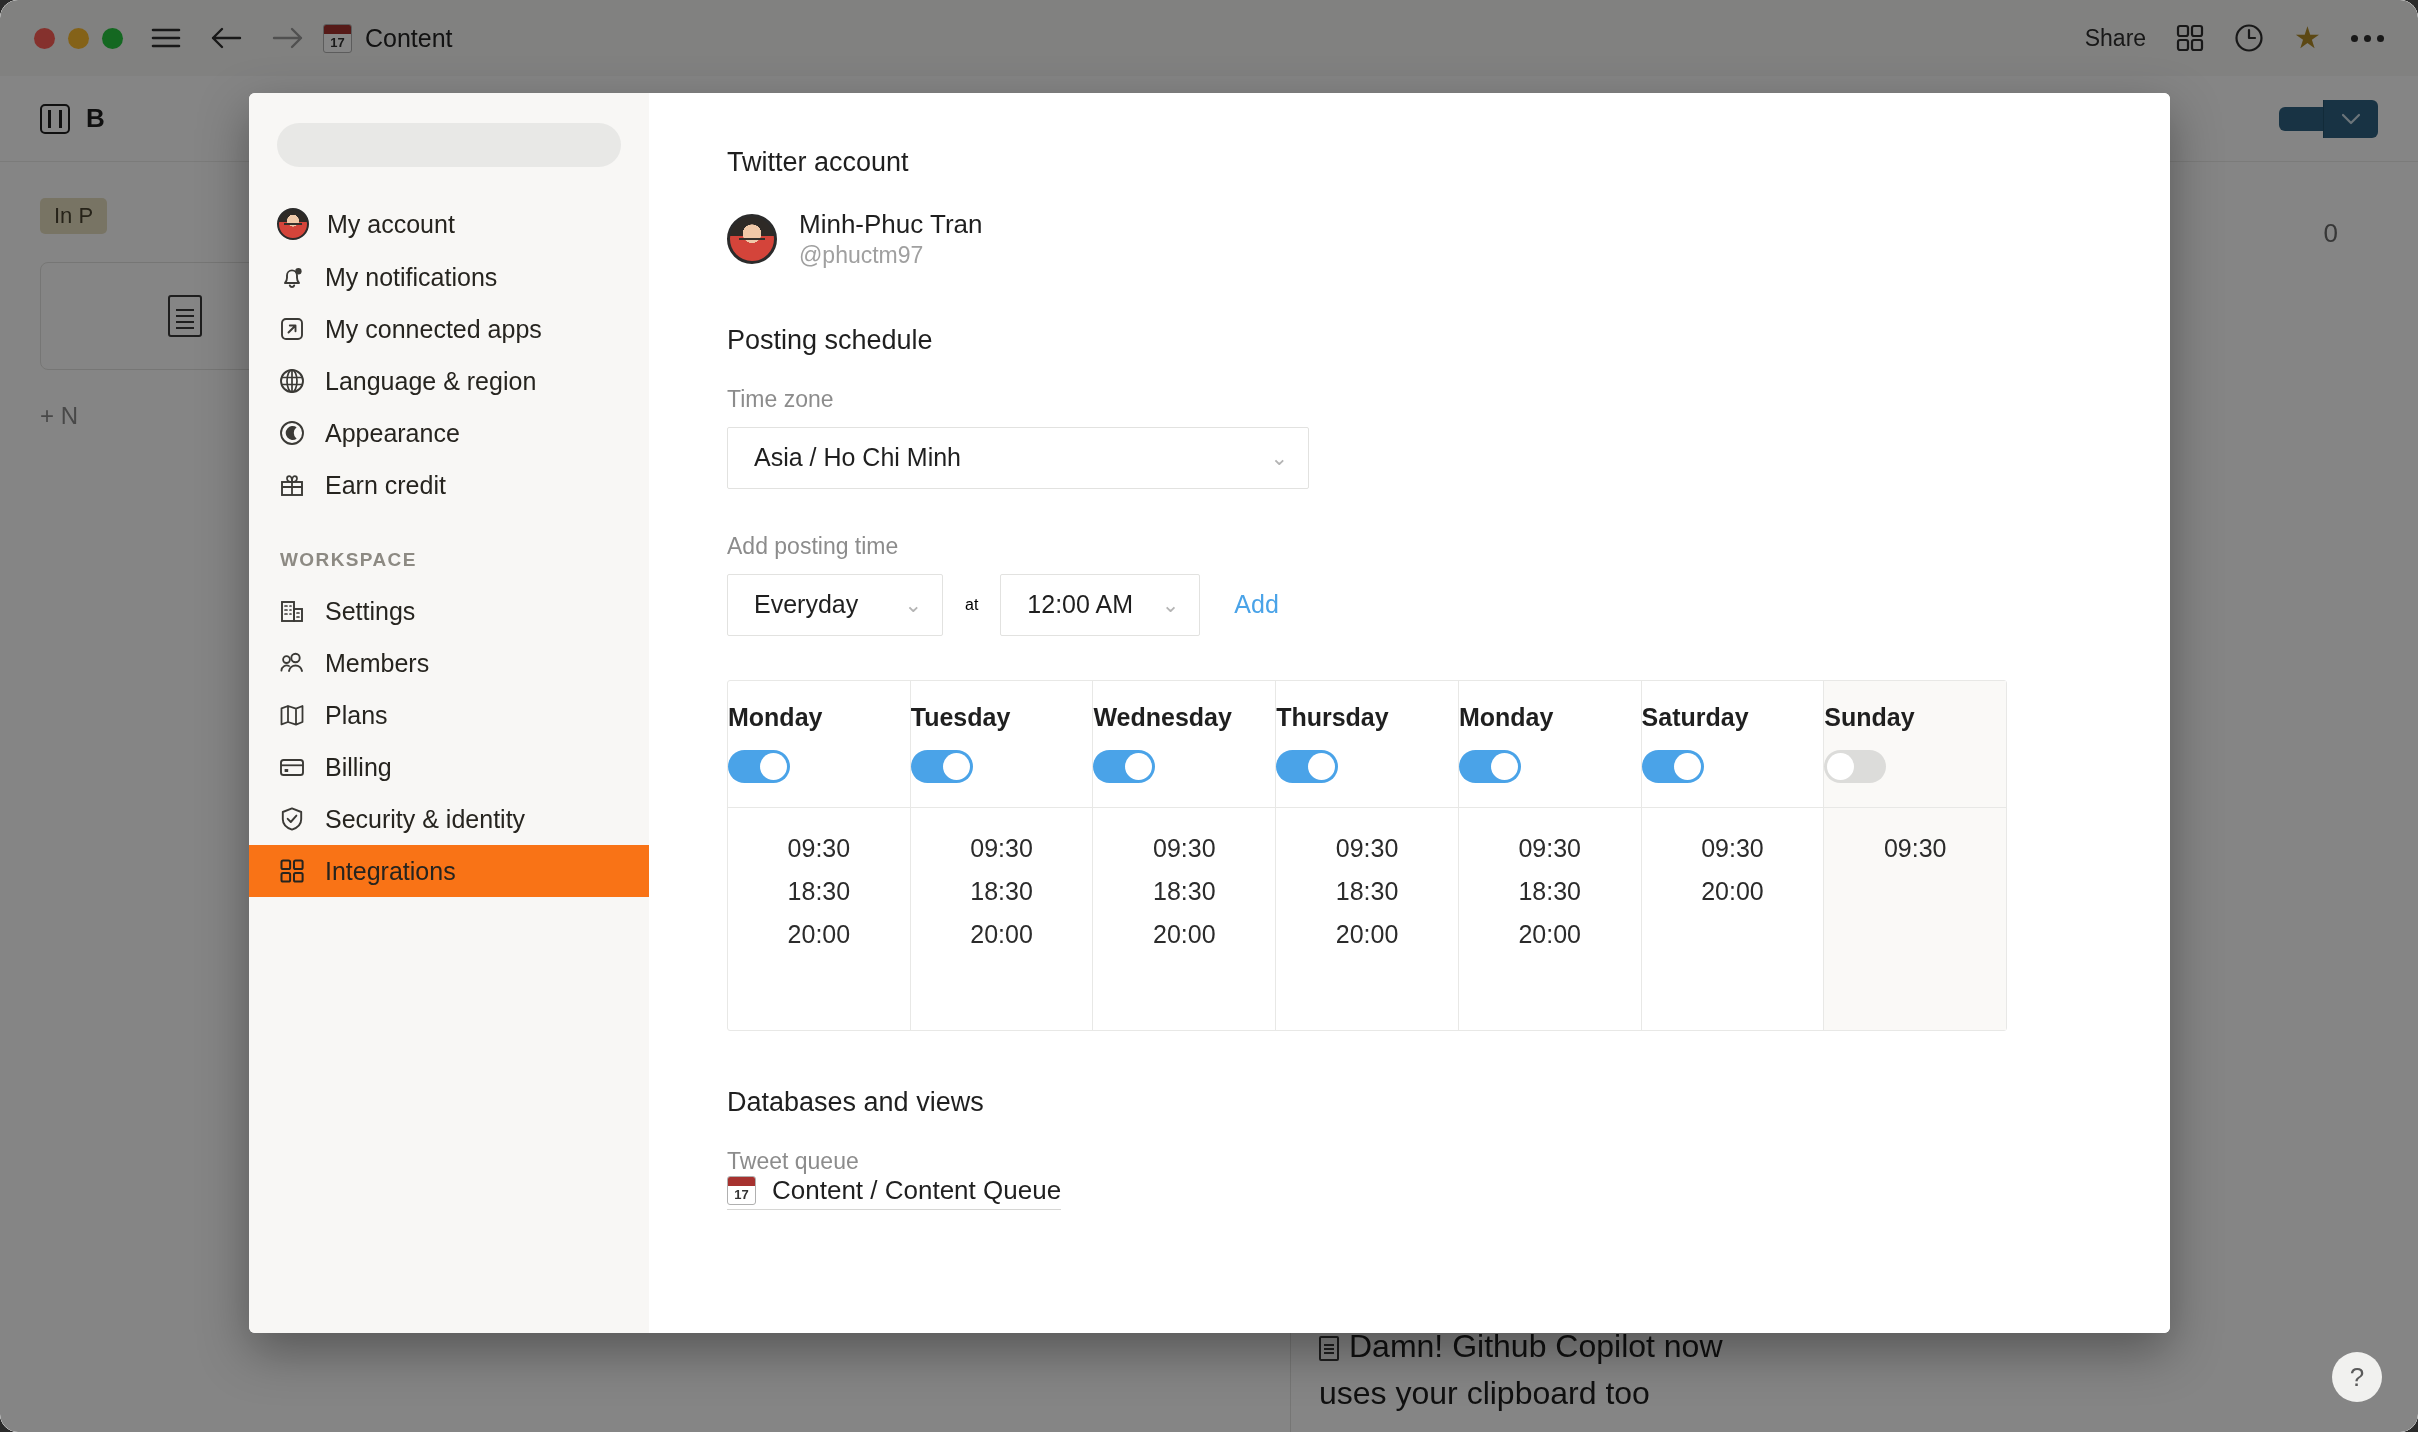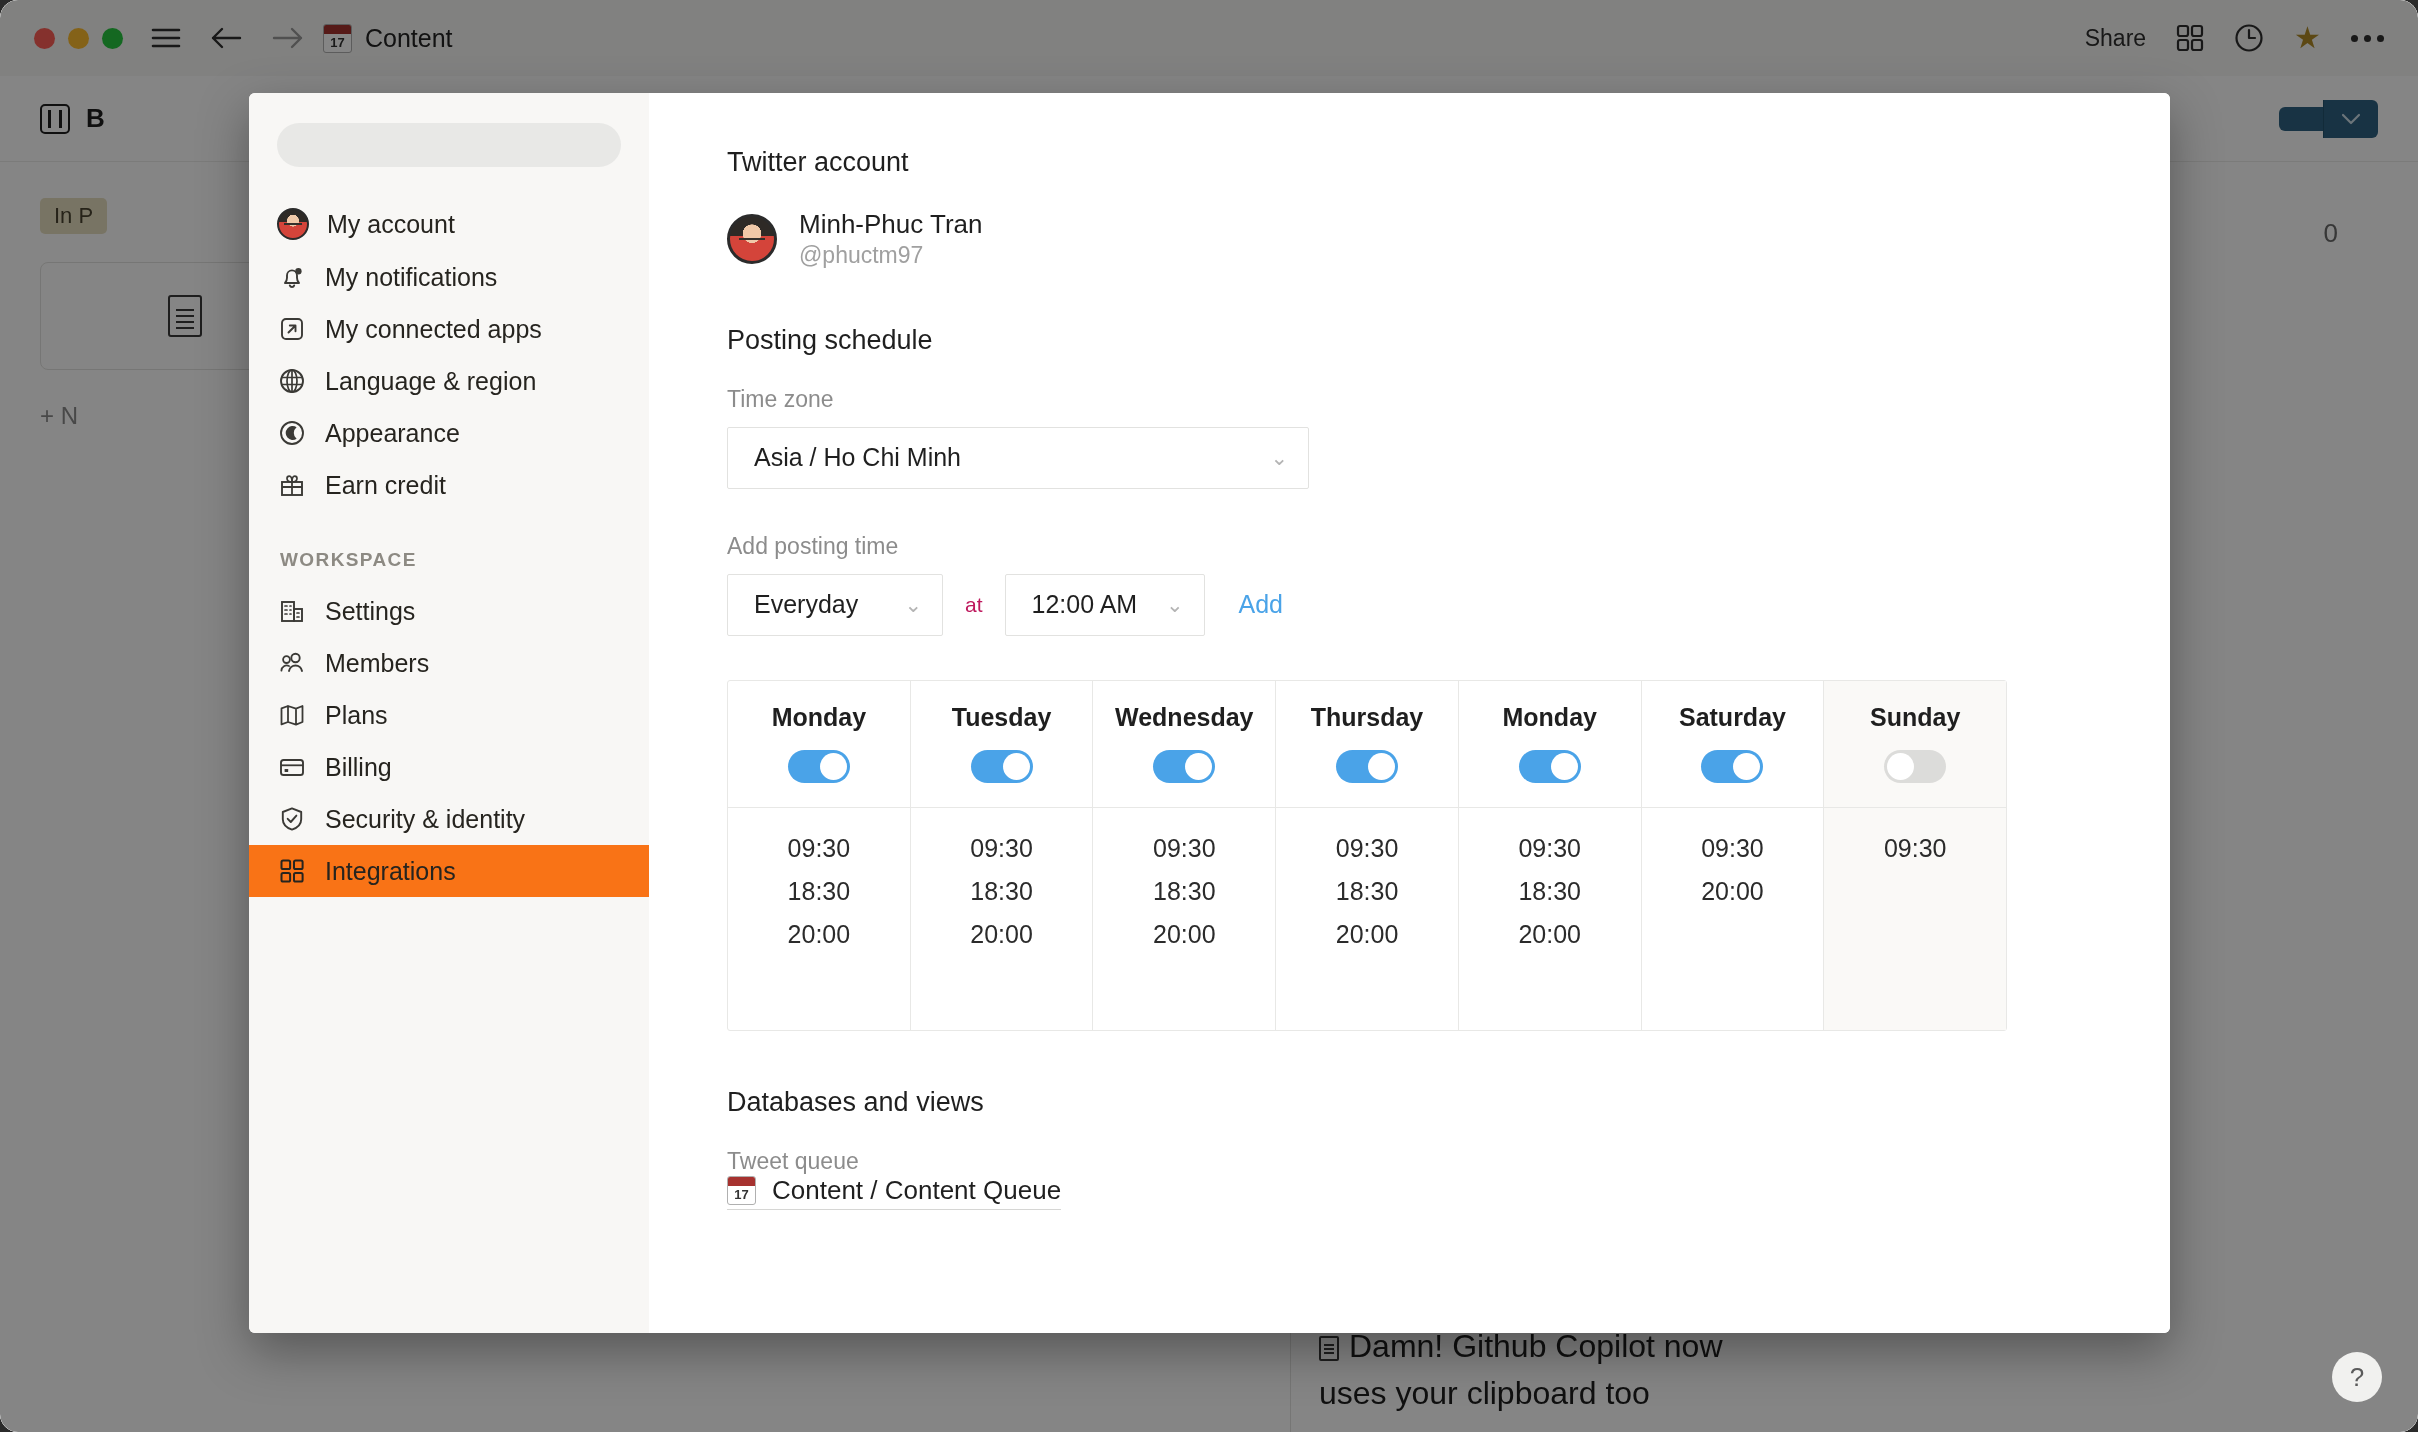--- a/index.html
+++ b/index.html
@@ -373,21 +373,21 @@
     padding: 0 20px 0 26px;
     font-size: 25px;
     color: #1f1f1f;
     background: #fff;
     cursor: pointer;
   }
   .select-tz { width: 582px; margin-bottom: 44px; }
   .row-add { display: flex; align-items: center; gap: 22px; margin-bottom: 44px; }
   .select-day { width: 216px; }
   .select-time { width: 200px; }
-  .at-text { font-size: 21px; color: #be185d; }
+  .at-text { font-size: 16px; color: #000000; }
   .add-link {
     font-size: 25px;
     color: #4aa3e8;
     margin-left: 12px;
     cursor: pointer;
     text-decoration: none;
   }
   .caret { color: #b4b4b4; font-size: 21px; line-height: 1; }
 
   
@@ -405,21 +405,21 @@
     display: flex;
     flex-direction: column;
   }
   .sched-col:last-child { border-right: none; }
   .sched-col.off { background: #faf9f7; }
   .sched-head {
     padding: 22px 0 24px 0;
     border-bottom: 1px solid #e8e8e6;
     display: flex;
     flex-direction: column;
-    align-items: center;
+    align-items: flex-start;
     gap: 18px;
   }
   .day-name { font-size: 25px; font-weight: 600; color: #1f1f1f; }
   .toggle {
     width: 62px; height: 33px;
     border-radius: 17px;
     background: #4aa3e8;
     position: relative;
     cursor: pointer;
     border: none;

